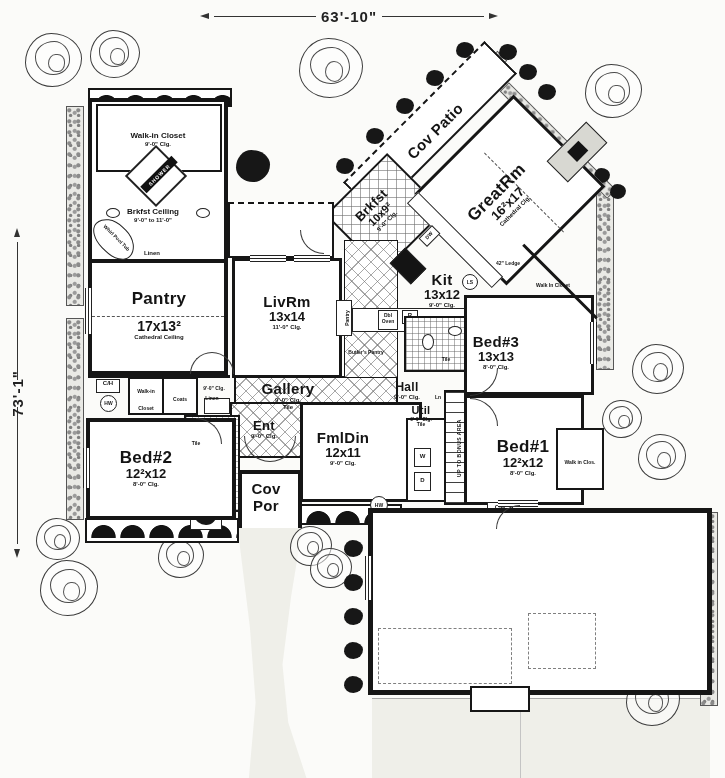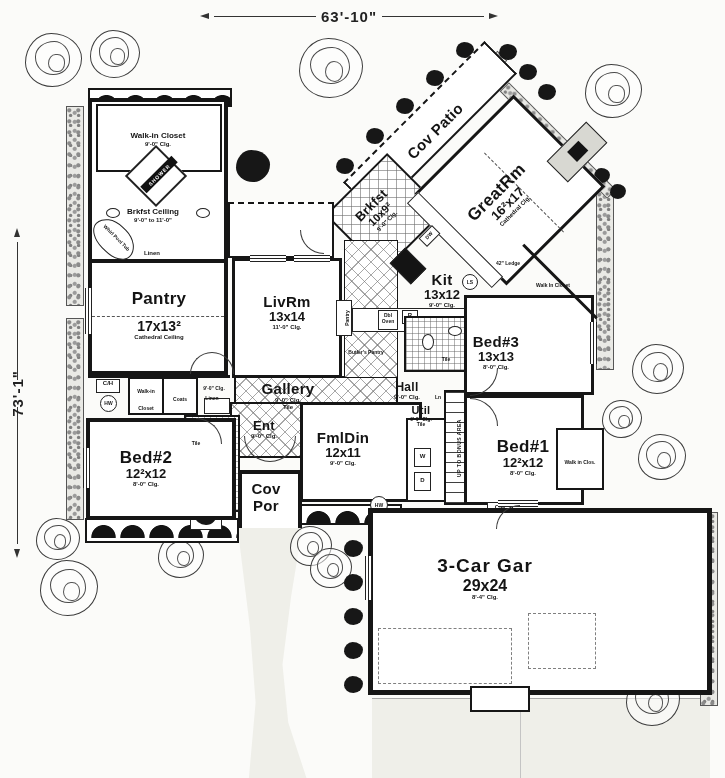--- a/index.html
+++ b/index.html
@@ -341,25 +341,20 @@
     <div class="rn big">Bed#1</div>
     <div class="rs">12²x12</div>
     <div class="tiny">8'-0" Clg.</div>
   </div>
   <div class="lbl wrap" style="left:580px;top:459px;width:36px;">
     <span class="micro">Walk in Clos.</span>
   </div>
   <div class="lbl wrap" style="left:266px;top:497px;width:46px;">
     <span class="rn">Cov Por</span>
   </div>
-  <div class="lbl" style="left:485px;top:578px;">
-    <div class="rn big" style="font-size:19px;letter-spacing:1px;">3-Car Gar</div>
-    <div class="rs" style="font-size:16px;">29x24</div>
-    <div class="tiny">8'-4" Clg.</div>
-  </div>
 
   <div class="lbl wrap" style="left:146px;top:396px;width:30px;">
     <span class="micro">Walk-in Closet</span>
   </div>
   <div class="lbl" style="left:180px;top:396px;">
     <span class="micro">Coats</span>
   </div>
   <div class="lbl" style="left:214px;top:385px;">
     <span class="micro">9'-0" Clg.</span>
   </div>

